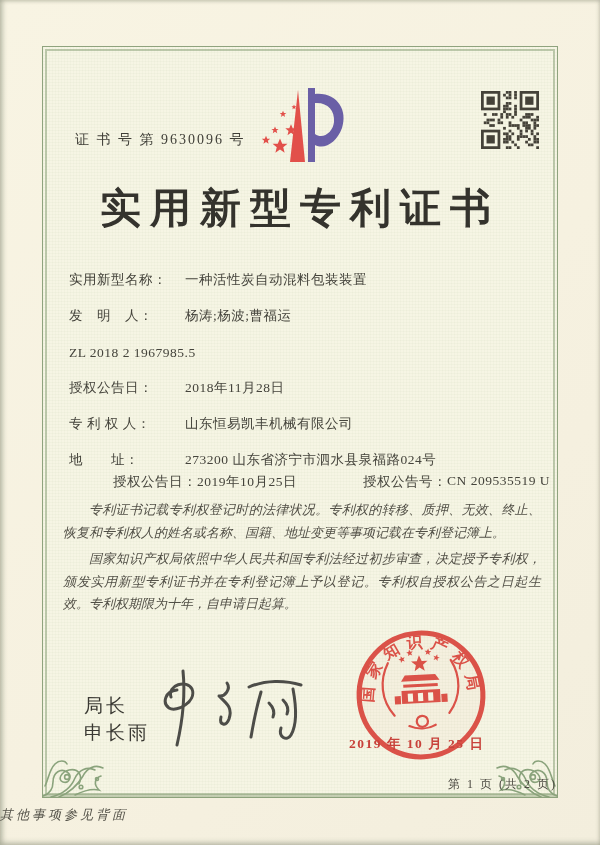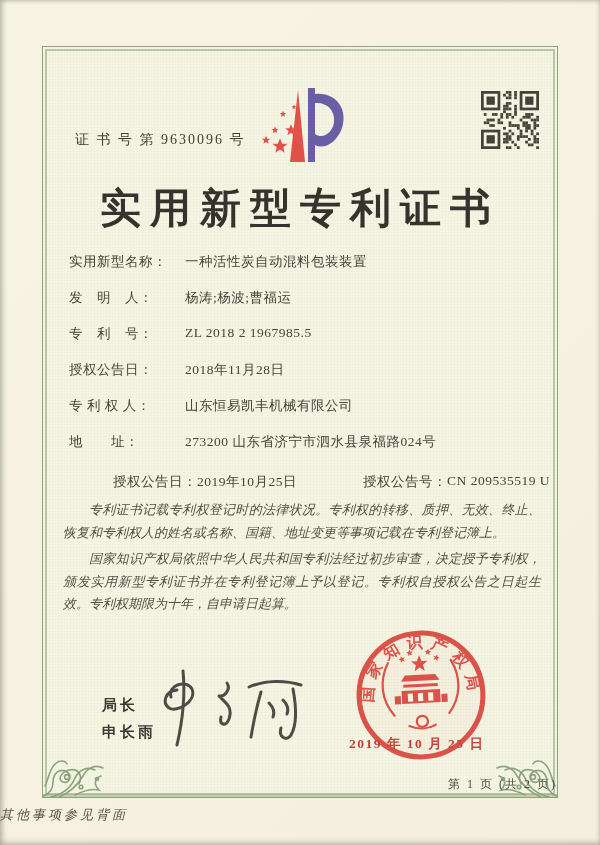--- a/index.html
+++ b/index.html
@@ -20,30 +20,30 @@
   }
   .frame::before{content:"";position:absolute;inset:2px;border:2px solid rgba(140,162,122,.55);pointer-events:none;}
   .frame::after{content:"";position:absolute;left:0;right:0;bottom:-1px;height:4px;background:rgba(140,162,122,.45);}
   .cert-no{position:absolute;left:32px;top:40px;font-size:14px;letter-spacing:2px;color:#3f3e37;margin-top:44px;}
   .logo{position:absolute;left:210px;top:36px;width:96px;height:86px;}
   .qr{position:absolute;left:438px;top:44px;width:58px;height:58px;}
   .qr svg{width:100%;height:100%;}
   .title{position:absolute;left:0;right:0;top:134px;margin:0;text-align:center;
     font-size:41px;font-weight:700;letter-spacing:9px;color:#34332d;}
   .fields{position:absolute;left:26px;top:206px;width:472px;}
-  .row{display:flex;height:36px;align-items:flex-start;font-size:13.5px;color:#45443c;letter-spacing:.5px;}
+  .row{display:flex;height:36px;align-items:flex-end;font-size:13.5px;color:#45443c;letter-spacing:.5px;}
   .row .label{width:116px;flex:none;}
   .row .value{flex:1;}
   .grant{position:absolute;left:26px;top:426px;display:flex;font-size:13.5px;color:#45443c;letter-spacing:.5px;margin-left:44px;}
   .grant .pair{display:flex;}
   .grant .pair1{width:250px;flex:none;}
   .paras{position:absolute;left:20px;top:452px;width:478px;font-size:13px;line-height:22.5px;
     color:#514f46;text-align:justify;font-style:italic;}
   .paras p{margin:0 0 4px;text-indent:2em;}
-  .director{position:absolute;left:59px;top:645px;font-size:15px;font-weight:700;color:#3a3933;line-height:27px;letter-spacing:3px;}
+  .director{position:absolute;left:41px;top:645px;font-size:19px;font-weight:400;color:#3a3933;line-height:27px;letter-spacing:3px;}
   .signature{position:absolute;left:98px;top:618px;width:180px;height:92px;}
   .seal{position:absolute;left:310px;top:580px;width:136px;height:136px;transform:rotate(-3deg);opacity:.92;}
   .seal svg{width:100%;height:100%;}
   .seal-date{position:absolute;left:306px;top:688px;white-space:nowrap;font-size:13.5px;font-weight:700;
     color:#c8423b;letter-spacing:1.5px;}
   .page-num{position:absolute;left:0;right:0;top:729px;text-align:right;font-size:12px;color:#4c4a42;letter-spacing:2px;}
   .back-note{position:absolute;left:0;right:0;top:806px;text-align:left;font-size:13px;
     font-style:italic;color:#55534a;letter-spacing:3px;}
   .corner{position:absolute;width:88px;height:70px;bottom:-3px;}
   .corner-left{left:-2px;}
@@ -220,21 +220,20 @@
     <div class="fields">
       <div class="row">
         <span class="label">实用新型名称：</span>
         <span class="value">一种活性炭自动混料包装装置</span>
       </div>
       <div class="row">
         <span class="label">发　明　人：</span>
         <span class="value">杨涛;杨波;曹福运</span>
       </div>
       <div class="row">
-        <span class="label">专　利　号：</span>
         <span class="value">ZL 2018 2 1967985.5</span>
       </div>
       <div class="row">
         <span class="label">授权公告日：</span>
         <span class="value">2018年11月28日</span>
       </div>
       <div class="row">
         <span class="label">专 利 权 人：</span>
         <span class="value">山东恒易凯丰机械有限公司</span>
       </div>

